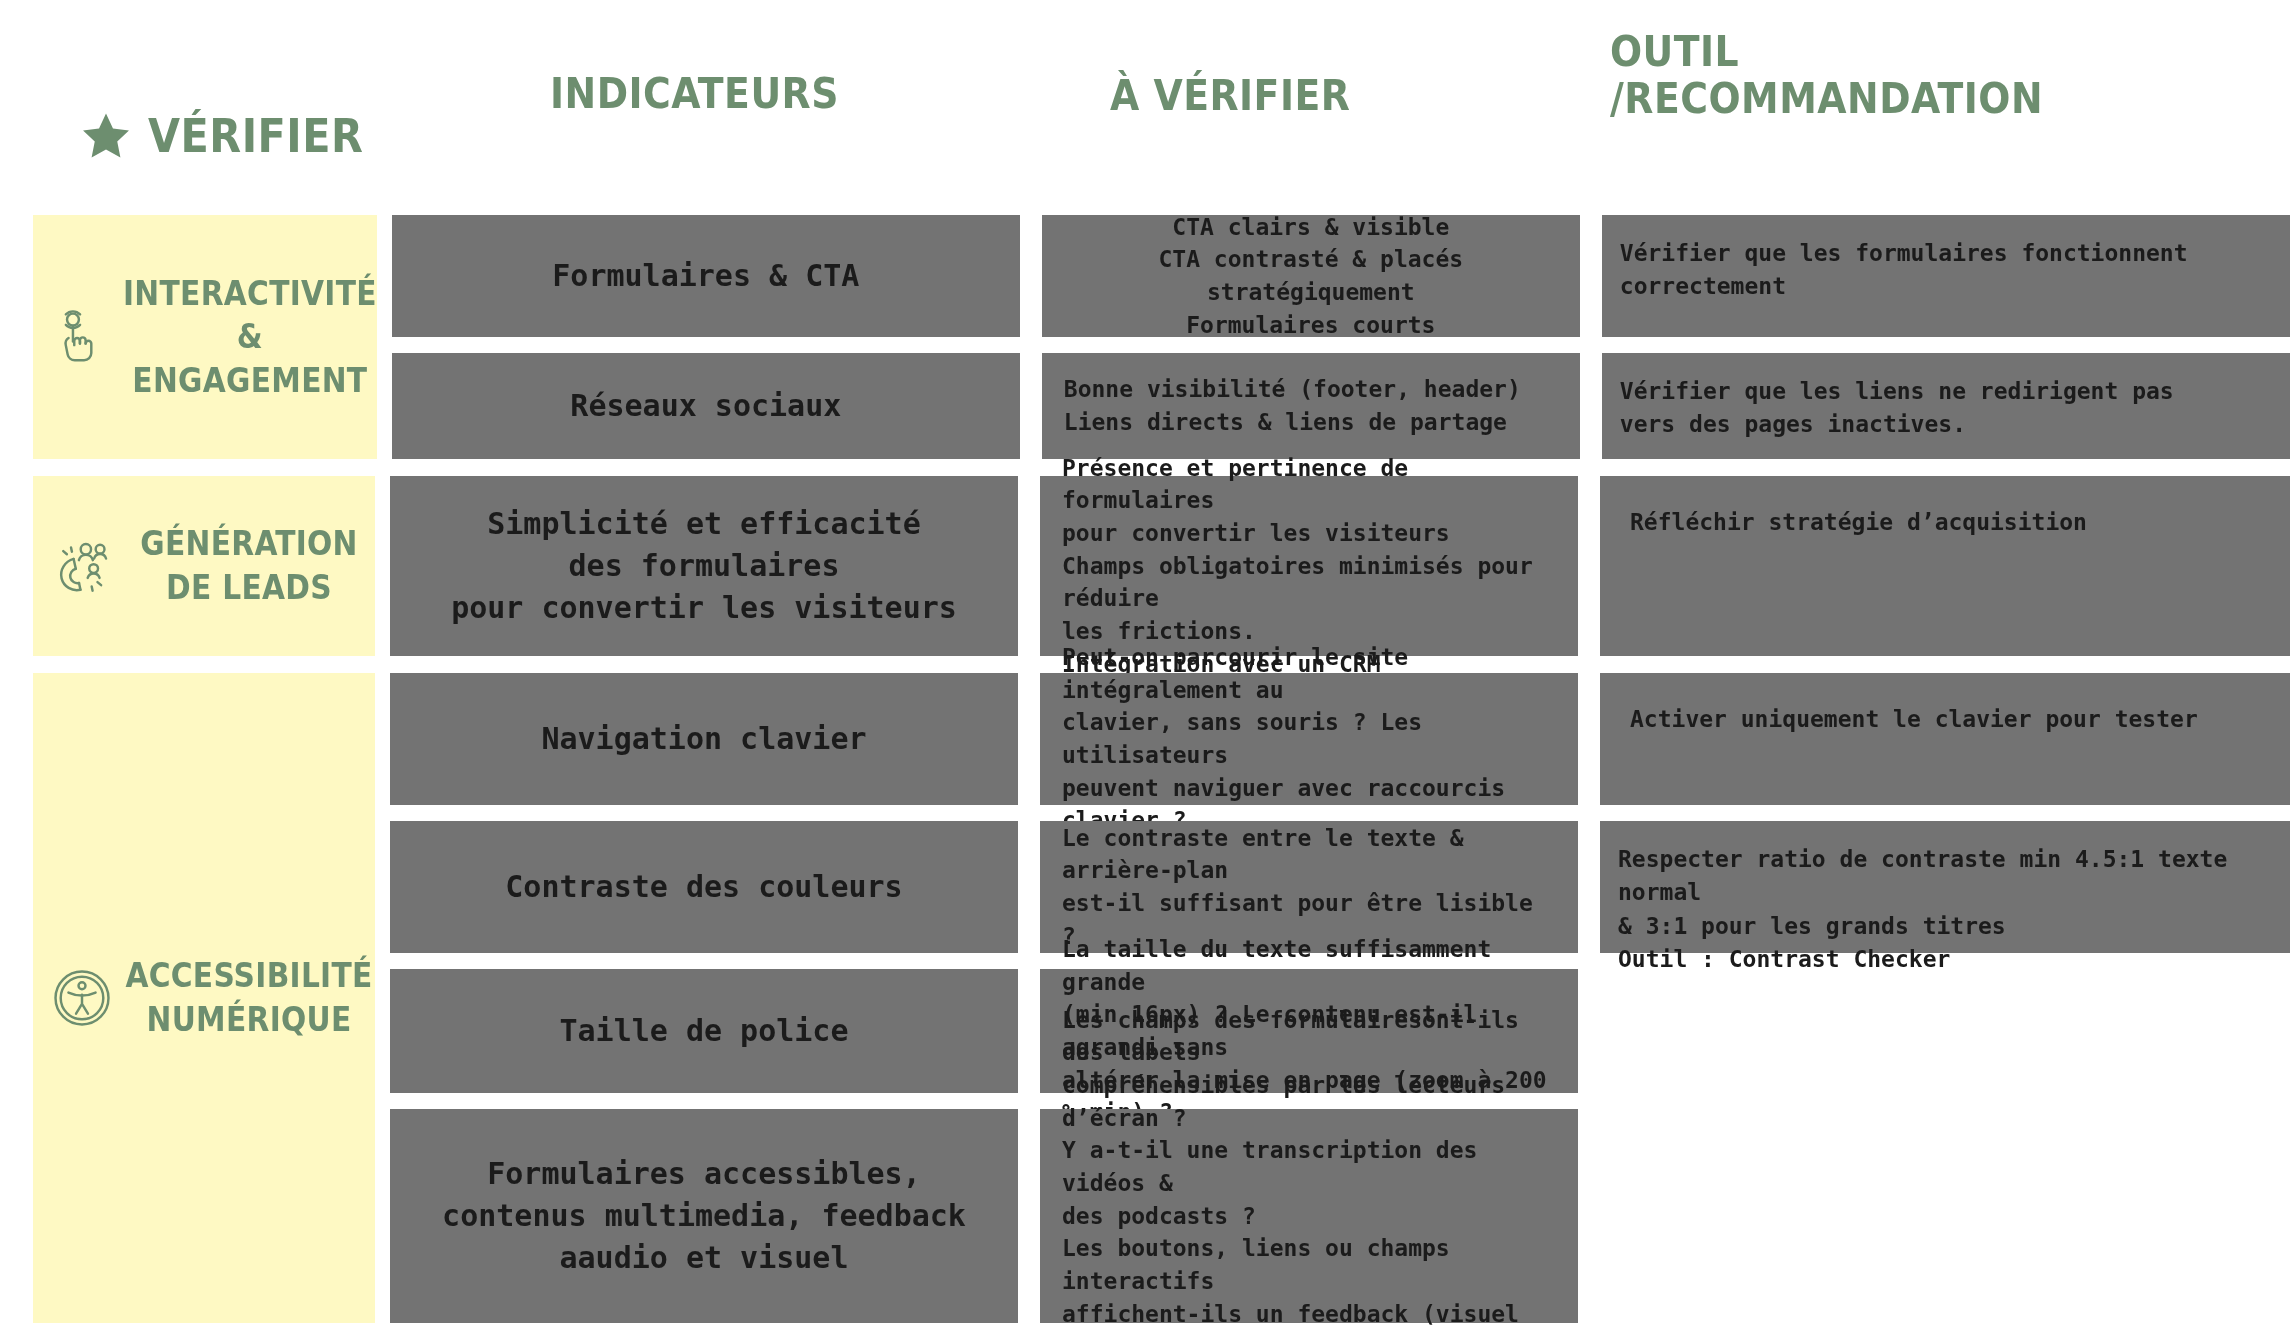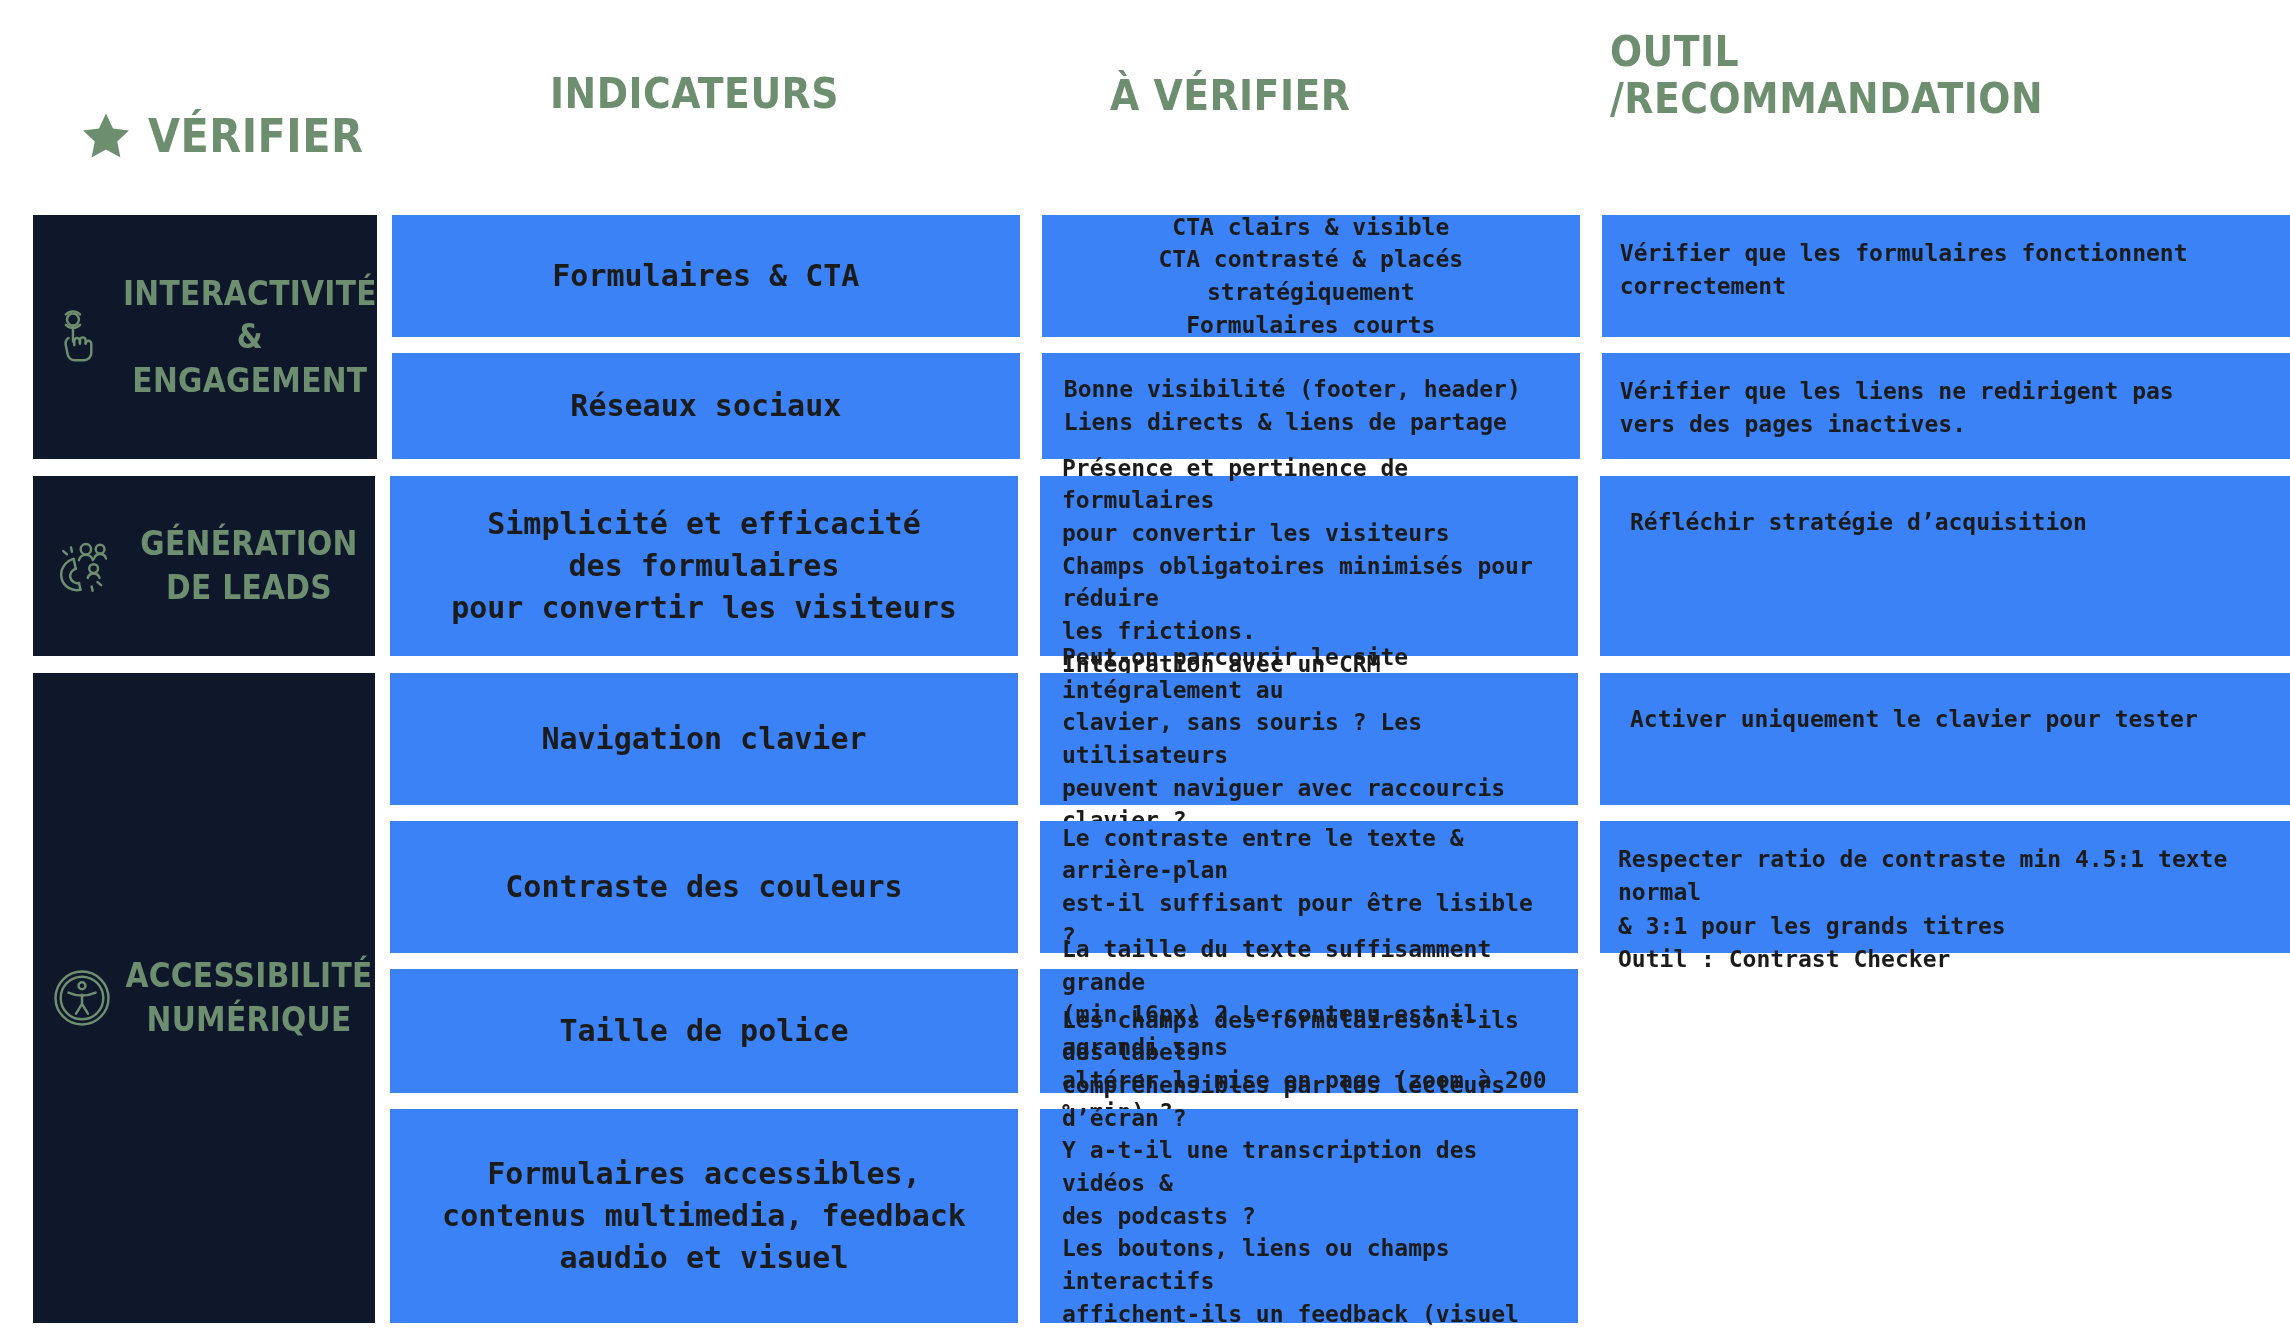--- a/index.html
+++ b/index.html
@@ -57,21 +57,21 @@
     position: relative;
     width: 2290px;
     display: flex;
     align-items: stretch;
   }
 
   .cat-cell {
     width: 420px;
     margin-left: 33px;
     margin-right: 15px;
-    background: #0f172a;
+    background: #fef9c3;
     display: flex;
     align-items: center;
     justify-content: flex-start;
     gap: 10px;
     padding-left: 18px;
     box-sizing: border-box;
   }
   .cat-icon { flex: 0 0 auto; width: 62px; height: 62px; }
   .cat-icon svg { display: block; width: 62px; height: 62px; }
   .cat-label {
@@ -85,21 +85,21 @@
     text-align: center;
     flex: 1 1 auto;
   }
   .cat-cell.tall .cat-label { text-align: center; }
 
   .rows { flex: 1 1 auto; display: flex; flex-direction: column; }
   .row  { display: flex; align-items: stretch; }
   .row + .row { margin-top: 16px; }
 
   .cell {
-    background: #3b82f6;
+    background: #737373;
     box-sizing: border-box;
     color: #1b1b1b;
   }
   .cell.empty { background: transparent; }
 
   .c-indicator {
     width: 628px;
     margin-right: 22px;
     display: flex;
     align-items: center;

